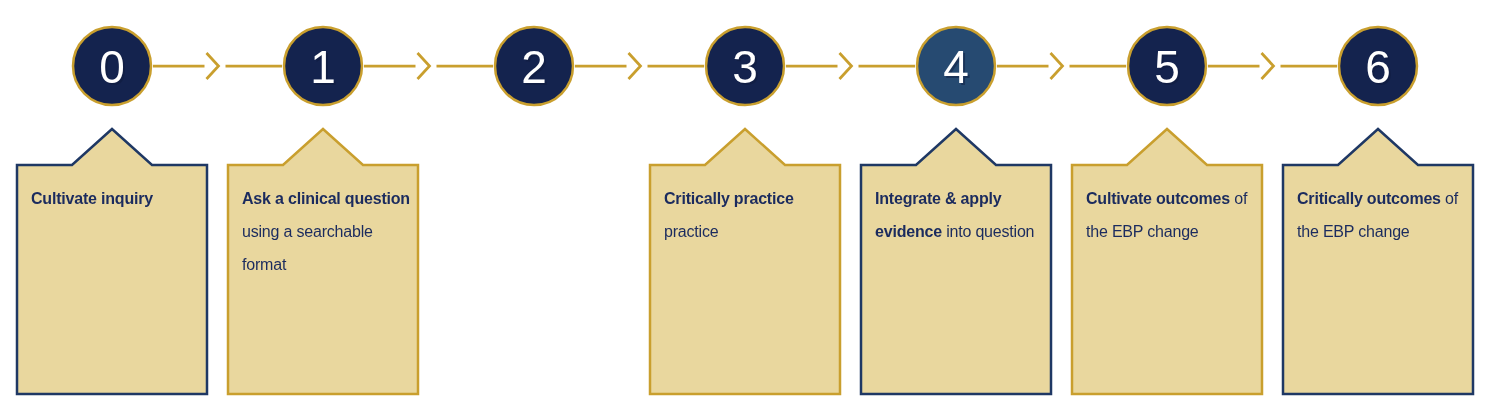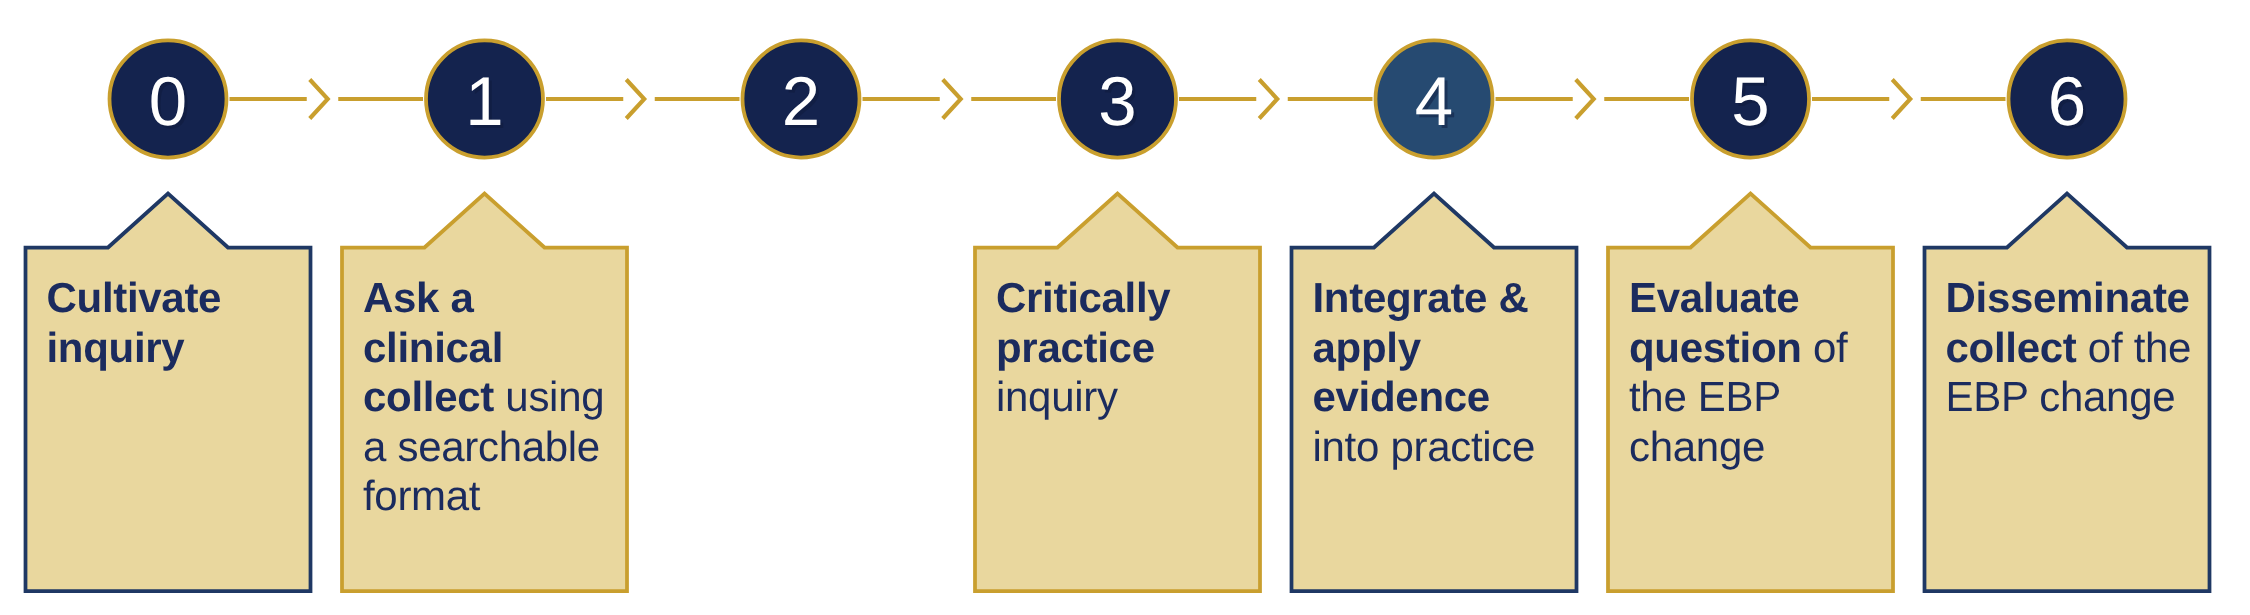--- a/index.html
+++ b/index.html
@@ -50,21 +50,21 @@
   .card polygon {
     fill: var(--tan);
     stroke-width: 2.5;
     stroke-linejoin: miter;
   }
   .card-text {
     position: absolute;
     left: 16px;
     right: 8px;
     top: 56px;
-    font-size: 28px;
+    font-size: 16px;
     line-height: 33px;
     color: var(--ink);
     letter-spacing: -0.2px;
   }
   .card-text b { font-weight: 700; }
 </style>
 </head>
 <body>
 
 <div class="canvas">
@@ -139,54 +139,54 @@
     <div class="card-text">
       <b>Cultivate inquiry</b> <span></span>
     </div>
   </div>
 
   <div class="card" style="left:226px">
     <svg class="shape" viewBox="0 0 194 270">
       <polygon points="2,39 57,39 97,3 137,39 192,39 192,268 2,268" stroke="#C99F2E"></polygon>
     </svg>
     <div class="card-text">
-      <b>Ask a clinical collect</b> <span>using a searchable format</span>
+      <b>Ask a clinical question</b> <span>using a searchable format</span>
     </div>
   </div>
 
 
   <div class="card" style="left:648px">
     <svg class="shape" viewBox="0 0 194 270">
       <polygon points="2,39 57,39 97,3 137,39 192,39 192,268 2,268" stroke="#C99F2E"></polygon>
     </svg>
     <div class="card-text">
-      <b>Critically practice</b> <span>inquiry</span>
+      <b>Critically practice</b> <span>practice</span>
     </div>
   </div>
 
   <div class="card" style="left:859px">
     <svg class="shape" viewBox="0 0 194 270">
       <polygon points="2,39 57,39 97,3 137,39 192,39 192,268 2,268" stroke="#1F3864"></polygon>
     </svg>
     <div class="card-text">
-      <b>Integrate &amp; apply evidence</b> <span>into practice</span>
+      <b>Integrate &amp; apply evidence</b> <span>into question</span>
     </div>
   </div>
 
   <div class="card" style="left:1070px">
     <svg class="shape" viewBox="0 0 194 270">
       <polygon points="2,39 57,39 97,3 137,39 192,39 192,268 2,268" stroke="#C99F2E"></polygon>
     </svg>
     <div class="card-text">
-      <b>Evaluate question</b> <span>of the EBP change</span>
+      <b>Cultivate outcomes</b> <span>of the EBP change</span>
     </div>
   </div>
 
   <div class="card" style="left:1281px">
     <svg class="shape" viewBox="0 0 194 270">
       <polygon points="2,39 57,39 97,3 137,39 192,39 192,268 2,268" stroke="#1F3864"></polygon>
     </svg>
     <div class="card-text">
-      <b>Disseminate collect</b> <span>of the EBP change</span>
+      <b>Critically outcomes</b> <span>of the EBP change</span>
     </div>
   </div>
 
 </div>
 
 </body></html>

